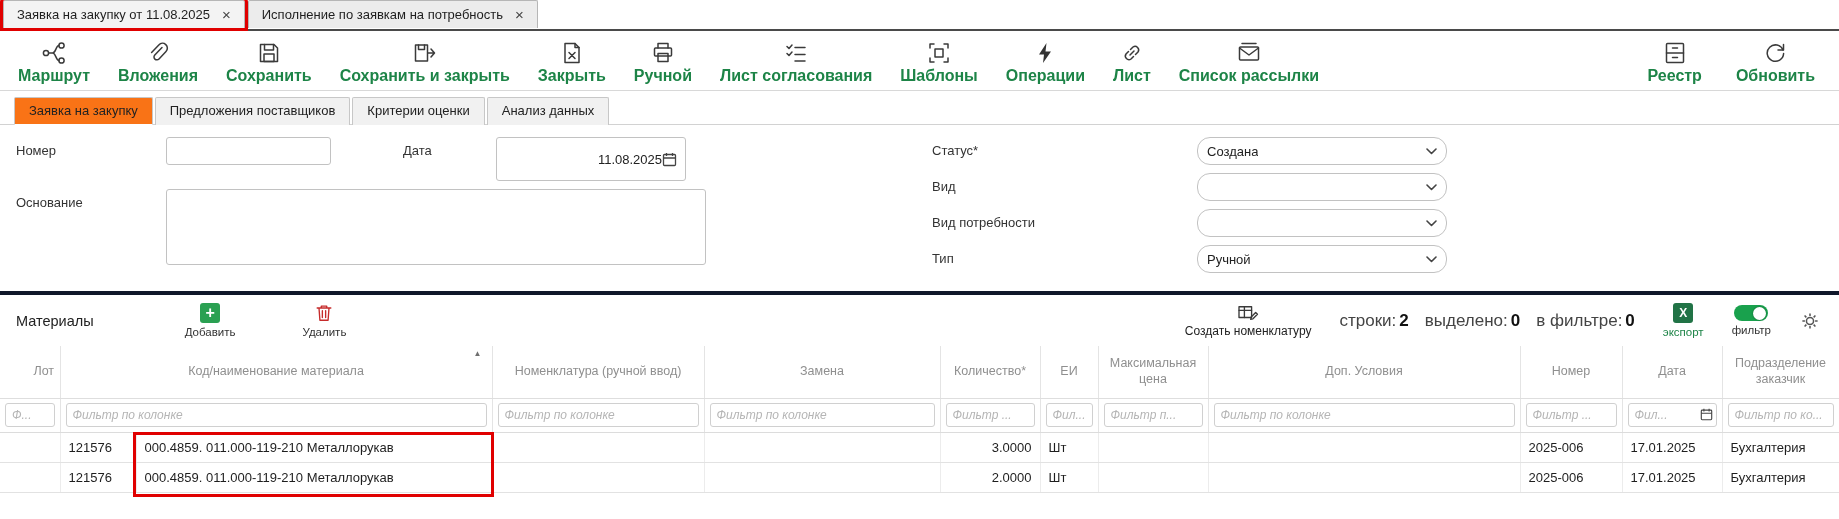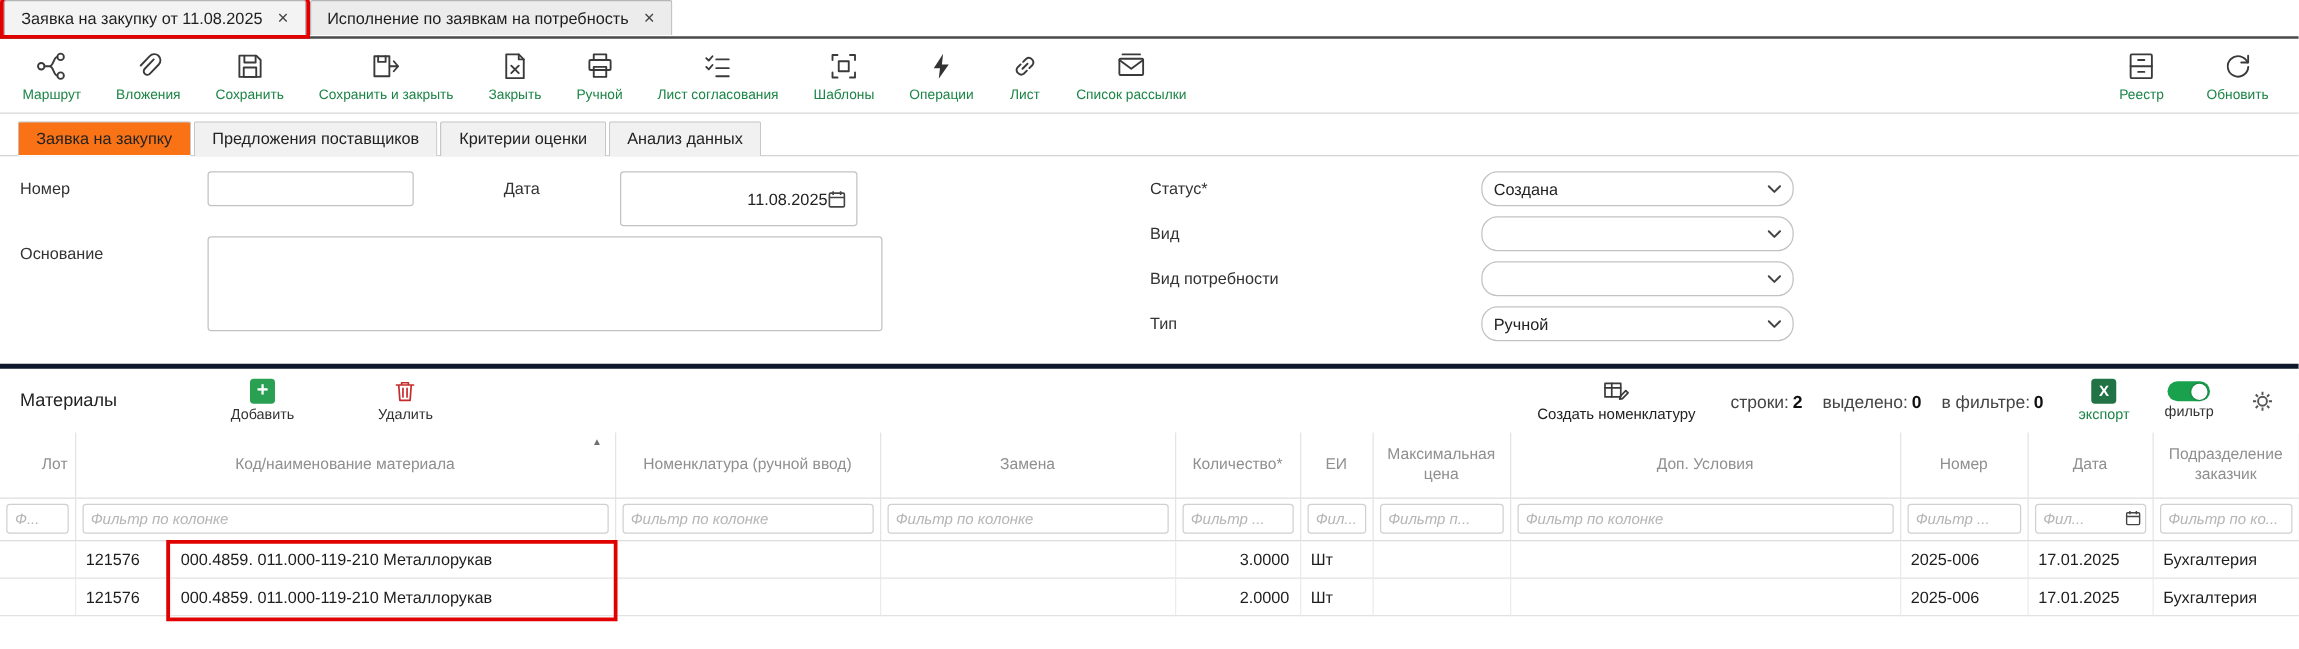--- a/index.html
+++ b/index.html
@@ -17,21 +17,21 @@
   .wintab.annotated { outline:3px solid #e00000; outline-offset:0px; background:#f3f3f3; }
   .wintab-close { color:#444; font-size:15px; line-height:1; }
   
   .toolbar { display:flex; align-items:flex-start; padding:9px 24px 7px 18px;
              border-bottom:1px solid #d8d8d8; height:60px; }
   .tb-left { display:flex; gap:28px; }
   .tb-right { margin-left:auto; display:flex; gap:34px; }
   .tb-item { display:flex; flex-direction:column; align-items:center; gap:3px; cursor:pointer; }
   .tb-item svg { width:26px; height:26px; }
   .icon { stroke:#3a3a3a; fill:none; stroke-width:1.5; stroke-linecap:round; stroke-linejoin:round; }
-  .tb-label { font-size:11px; color:#1d8447; white-space:nowrap; line-height:14px; }
+  .tb-label { font-size:16px; color:#1d8447; white-space:nowrap; line-height:14px;font-weight:bold; }
   
   .section-tabs { display:flex; align-items:flex-end; height:34px; padding-left:14px; gap:2px;
                   border-bottom:1px solid #d2d2d2; }
   .stab { height:28px; line-height:26px; padding:0 14px; font-size:13px; color:#222;
           background:#f1f1f1; border:1px solid #c7c7c7; border-bottom:none;
           border-radius:2px 2px 0 0; cursor:pointer; margin-bottom:-1px; white-space:nowrap; }
   .stab.active { background:#f97316; border-bottom:1px solid #fff; }
   
   .form-area { display:flex; padding:12px 0 6px 16px; height:166px; }
   .form-left { width:720px; }
@@ -44,39 +44,39 @@
               display:flex; align-items:center; justify-content:flex-end;
               padding:0 8px; font-size:13px; background:#fff; cursor:pointer; }
   .select { height:28px; border:1px solid #c2c2c2; border-radius:3px; background:#fff;
             display:flex; align-items:center; justify-content:space-between;
             padding:0 9px; font-size:13px; cursor:pointer; }
   .select-value { white-space:pre; overflow:hidden; }
   .manager-select { width:540px; }
   .basis-textarea { width:540px; height:76px; border:1px solid #c2c2c2; border-radius:3px;
                     resize:none; font-family:inherit; font-size:13px; padding:5px 8px; outline:none; }
   .form-right { margin-left:184px; }
-  .frlabel { width:265px; font-size:13px; color:#333; padding-top:6px; }
+  .frlabel { width:265px; font-size:13px; color:#333; padding-top:6px;margin-left:12px; }
   .fr-select { width:250px;border-radius:13px; }
   .chev { width:11px; height:7px; stroke:#444; fill:none; stroke-width:1.6;
           stroke-linecap:round; stroke-linejoin:round; flex:none; }
   .cal { width:15px; height:15px; stroke:#444; fill:none; stroke-width:1.3; flex:none; }
   
   .materials-bar { display:flex; align-items:center; border-top:4px solid #0f172a;
                    height:55px; padding:0 18px 0 16px;gap:29px; }
   .mat-title { font-size:14.5px; color:#222; margin-right:62px; }
   .mini-btn { display:flex; flex-direction:column; align-items:center; gap:3px;
               margin-right:38px; font-size:11.5px; color:#333; cursor:pointer; }
   .plus-box { width:20px; height:20px; background:#2aa052; color:#fff; border-radius:3px;
               font-size:16px; line-height:19px; text-align:center; font-weight:bold; }
   .trash { stroke:#c62b2b; width:20px; height:20px; }
   .mat-right { margin-left:auto; display:flex; align-items:center; gap:28px; }
   .create-nom { display:flex; flex-direction:column; align-items:center; gap:2px;
                 font-size:12px; color:#222; cursor:pointer; }
   .create-nom svg { width:22px; height:18px; }
-  .stats { display:flex; gap:16px; font-size:14px; color:#444;justify-content:center; }
+  .stats { display:flex; gap:16px; font-size:17px; color:#444;justify-content:center; }
   .stats b { color:#111; margin-left:3px; }
   .tb-col { display:flex; flex-direction:column; align-items:center; gap:3px; cursor:pointer; }
   .excel-box { width:20px; height:20px; background:#217346; border-radius:3px; color:#fff;
                font-size:12px; font-weight:bold; text-align:center; line-height:20px; }
   .export-label { font-size:11.5px; color:#1d8447; }
   .toggle { width:34px; height:16px; border-radius:9px; background:#19a14d; position:relative; }
   .toggle .knob { width:13px; height:13px; border-radius:50%; background:#fff;
                   position:absolute; right:2px; top:1.5px; box-shadow:0 0 2px rgba(0,0,0,.45); }
   .toggle-label { font-size:11.5px; color:#333; }
   .gear-svg { width:22px; height:22px; stroke:#555; fill:none; stroke-width:1.8; cursor:pointer; }

